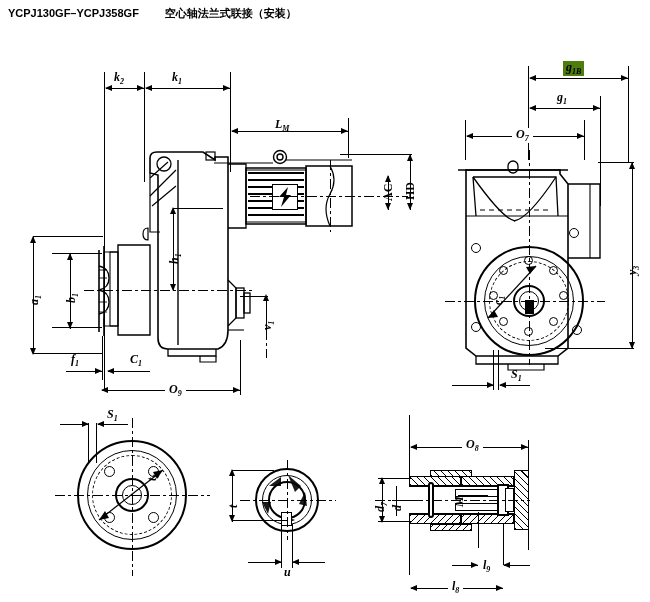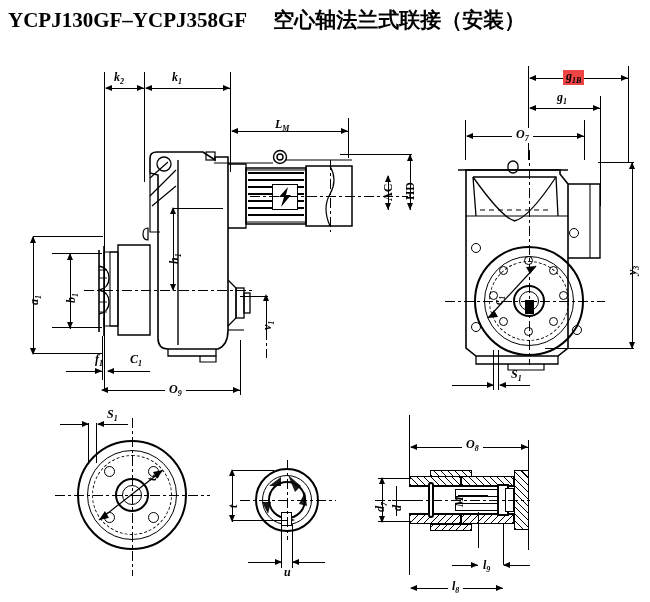--- a/index.html
+++ b/index.html
@@ -2,22 +2,22 @@
 <html><head>
 <meta charset="utf-8">
 <style>
   html,body{margin:0;padding:0;background:#ffffff;}
   body{width:650px;height:602px;overflow:hidden;
        font-family:"Liberation Serif",serif;color:#000;}
   #root{position:relative;width:650px;height:602px;}
 
   
   .title{position:absolute;left:8px;top:6px;
-         font-family:Liberation Serif, serif;
-         font-size:21px;font-weight:bold;letter-spacing:0px;white-space:nowrap;}
+         font-family:Liberation Sans, sans-serif;
+         font-size:11px;font-weight:bold;letter-spacing:0px;white-space:nowrap;}
   .title .part2{margin-left:26px;}
 
   
   .ln{position:absolute;background:#000;}          
   .h{height:1px;}
 
   
   .ext{position:absolute;background:#000;width:1px;}
   .exth{position:absolute;background:#000;height:1px;}
 
@@ -206,21 +206,21 @@
     <div class="exth" style="left:52px;top:253px;width:50px;"></div>
     <div class="exth" style="left:52px;top:327px;width:50px;"></div>
     <div class="arw u" style="left:67px;top:253px;"></div>
     <div class="arw d" style="left:67px;top:322px;"></div>
     <div class="lab up" style="left:65px;top:303px;">
       <span>b</span><sub>1</sub>
     </div>
 
     <div class="exth" style="left:66px;top:371px;width:36px;"></div>
     <div class="arw r" style="left:95px;top:368px;"></div>
-    <div class="lab" style="left:71px;top:353px;margin-left:24px;">
+    <div class="lab" style="left:71px;top:353px;">
       <span>f</span><sub>1</sub>
     </div>
     <div class="ext" style="left:102px;top:336px;height:44px;"></div>
 
     <div class="exth" style="left:108px;top:371px;width:42px;"></div>
     <div class="arw l" style="left:107px;top:368px;"></div>
     <div class="lab" style="left:130px;top:353px;">
       <span>C</span><sub>1</sub>
     </div>
 
@@ -236,21 +236,21 @@
 
     <div class="ext" style="left:528px;top:66px;height:94px;"></div>
     <div class="ext" style="left:628px;top:66px;height:96px;"></div>
     <div class="ext" style="left:600px;top:96px;height:110px;"></div>
     <div class="ext" style="left:465px;top:120px;height:40px;"></div>
     <div class="ext" style="left:584px;top:120px;height:40px;"></div>
 
     <div class="exth" style="left:530px;top:78px;width:98px;"></div>
     <div class="arw l" style="left:529px;top:75px;"></div>
     <div class="arw r" style="left:621px;top:75px;"></div>
-    <div class="lab" style="left:563px;top:70px;background:#ef4444;padding:0 3px;">
+    <div class="lab" style="left:563px;top:61px;background:#4d7c0f;padding:0 3px;">
       <span>g</span><sub>1B</sub>
     </div>
 
     <div class="exth" style="left:530px;top:108px;width:70px;"></div>
     <div class="arw l" style="left:529px;top:105px;"></div>
     <div class="arw r" style="left:593px;top:105px;"></div>
     <div class="lab" style="left:554px;top:91px;background:#fff;padding:0 3px;">
       <span>g</span><sub>1</sub>
     </div>
 

